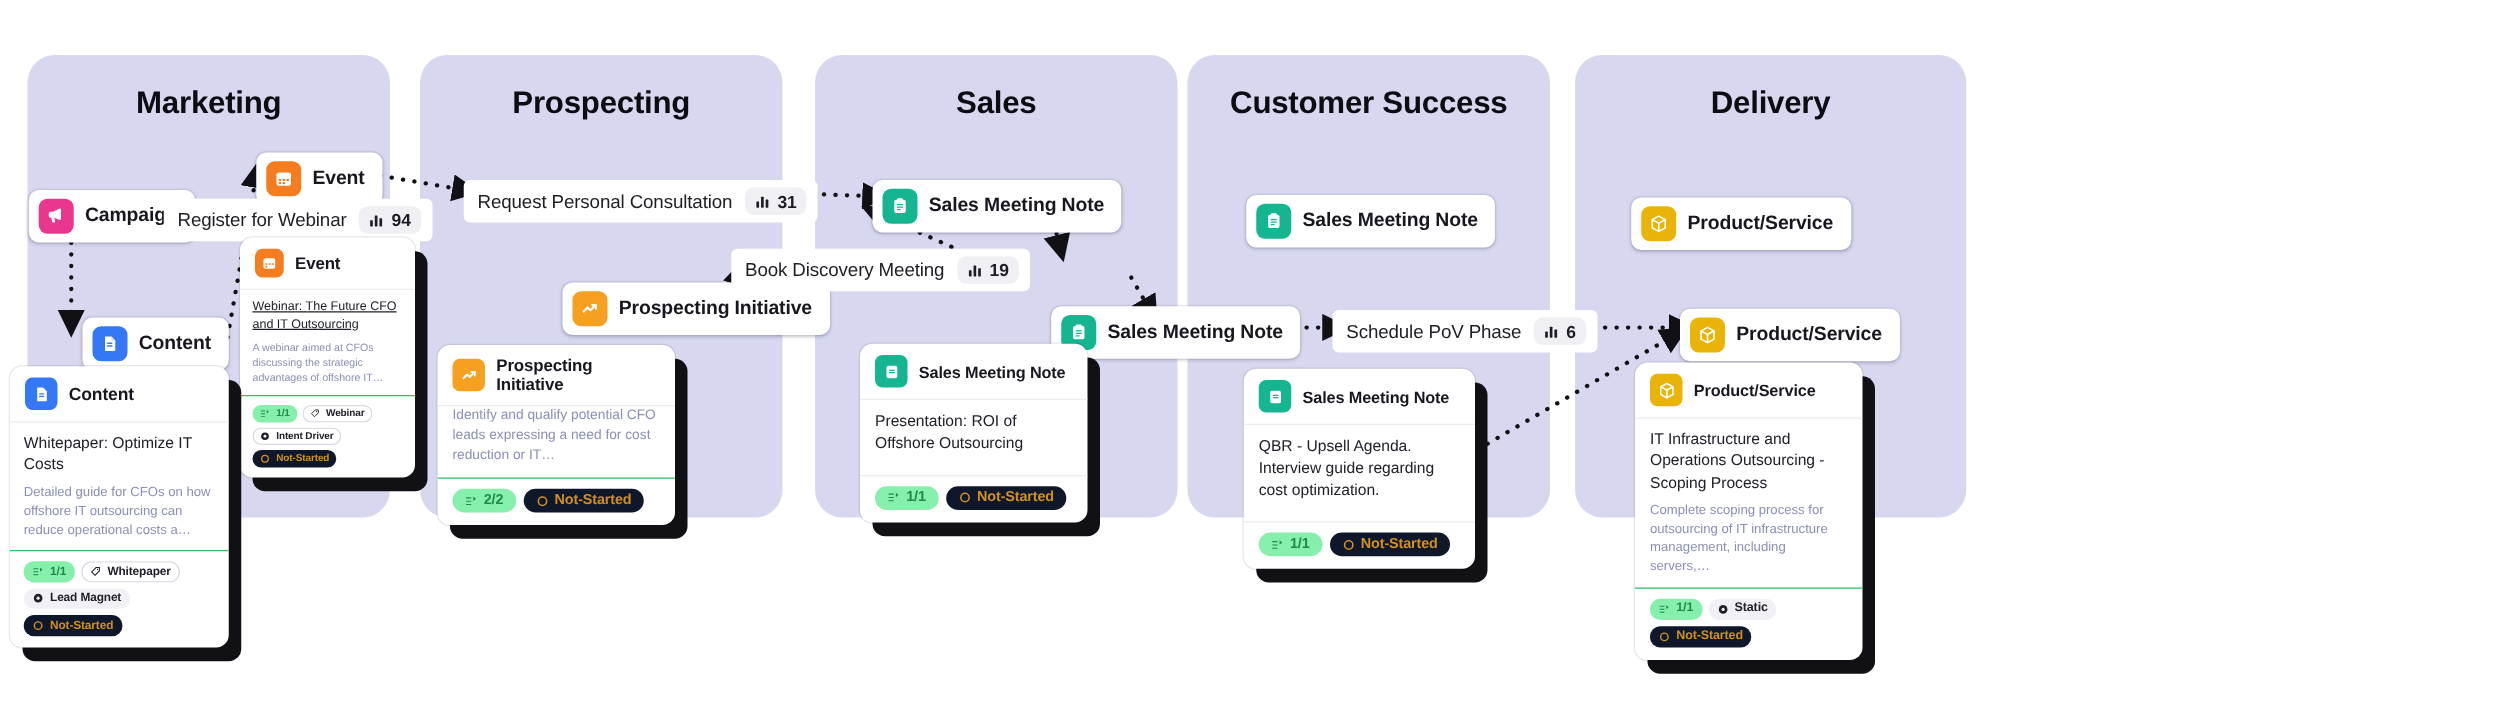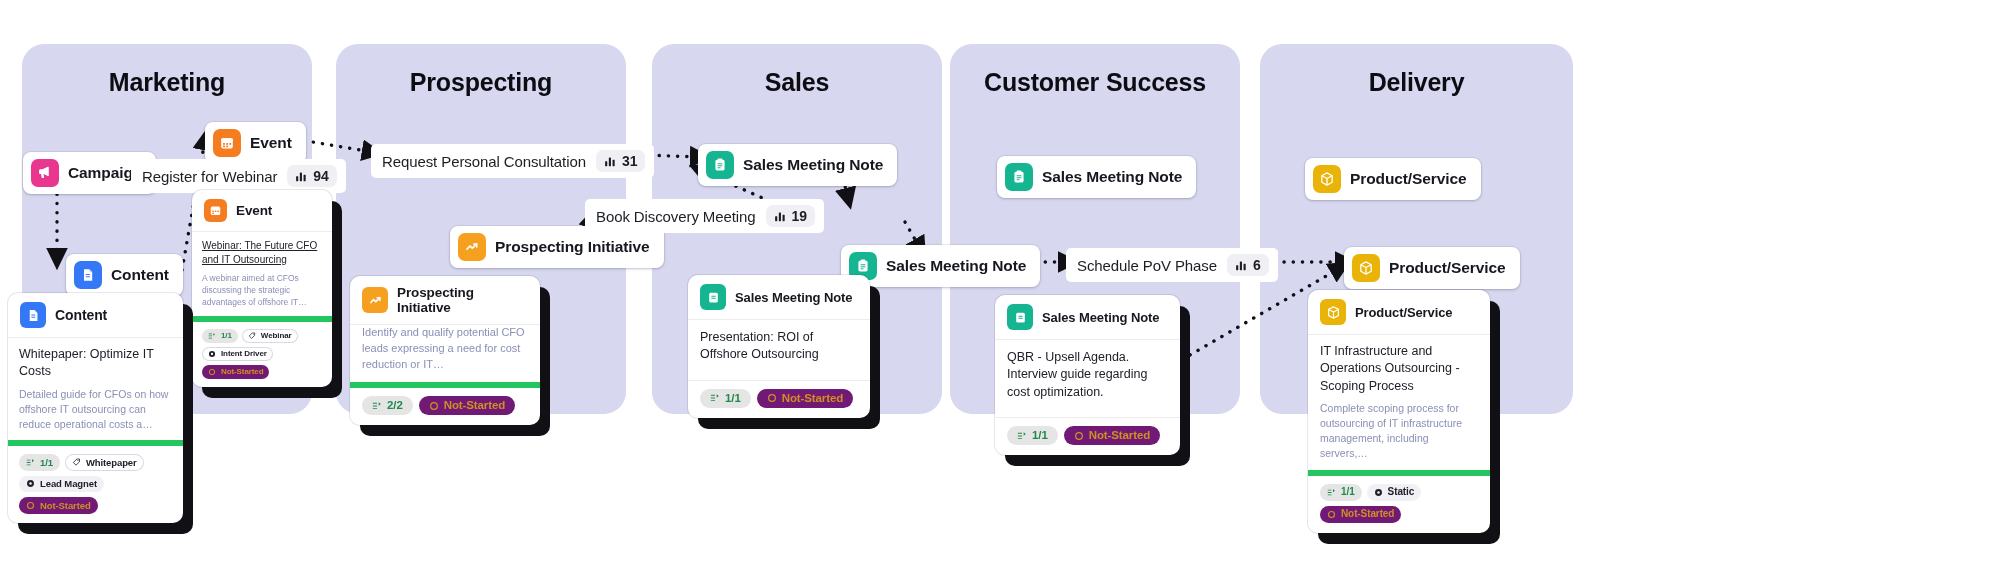--- a/index.html
+++ b/index.html
@@ -135,43 +135,43 @@
     font-size: 13.5px;
     color: #20202a;
     line-height: 1.38;
     padding: 9px 12px 8px 12px;
   }
   .card-desc {
     font-size: 11.5px;
     color: #8a8fb5;
     line-height: 1.45;
     padding: 0 12px 9px 12px;
-    border-bottom: 6px solid #22c55e;
+    border-bottom: 1px solid #22c55e;
   }
   .card-tags {
     display: flex;
     flex-wrap: wrap;
     gap: 6px;
     padding: 9px 12px 11px 12px;
   }
   .tag {
     display: inline-flex;
     align-items: center;
     gap: 5px;
     border-radius: 999px;
     font-size: 11.5px;
     font-weight: bold;
     padding: 4px 10px;
     letter-spacing: -0.1px;
     line-height: 1;
   }
-  .tag.green { background: #e5e5e5; color: #1f8a4c; }
+  .tag.green { background: #86efac; color: #1f8a4c; }
   .tag.plain { background: #ffffff; color: #20202a; box-shadow: inset 0 0 0 1px #d8d9e2; }
   .tag.grey  { background: #f1f1f5; color: #20202a; }
-  .tag.amber { background: #701a75; color: #d18f20; }
+  .tag.amber { background: #0f172a; color: #d18f20; }
   .tag svg { display:block; flex:0 0 auto; }
 
   
   .conn {
     position: absolute;
     top: 0; left: 0;
     width: 2000px;
     height: 571px;
     z-index: 10;
     pointer-events: none;

